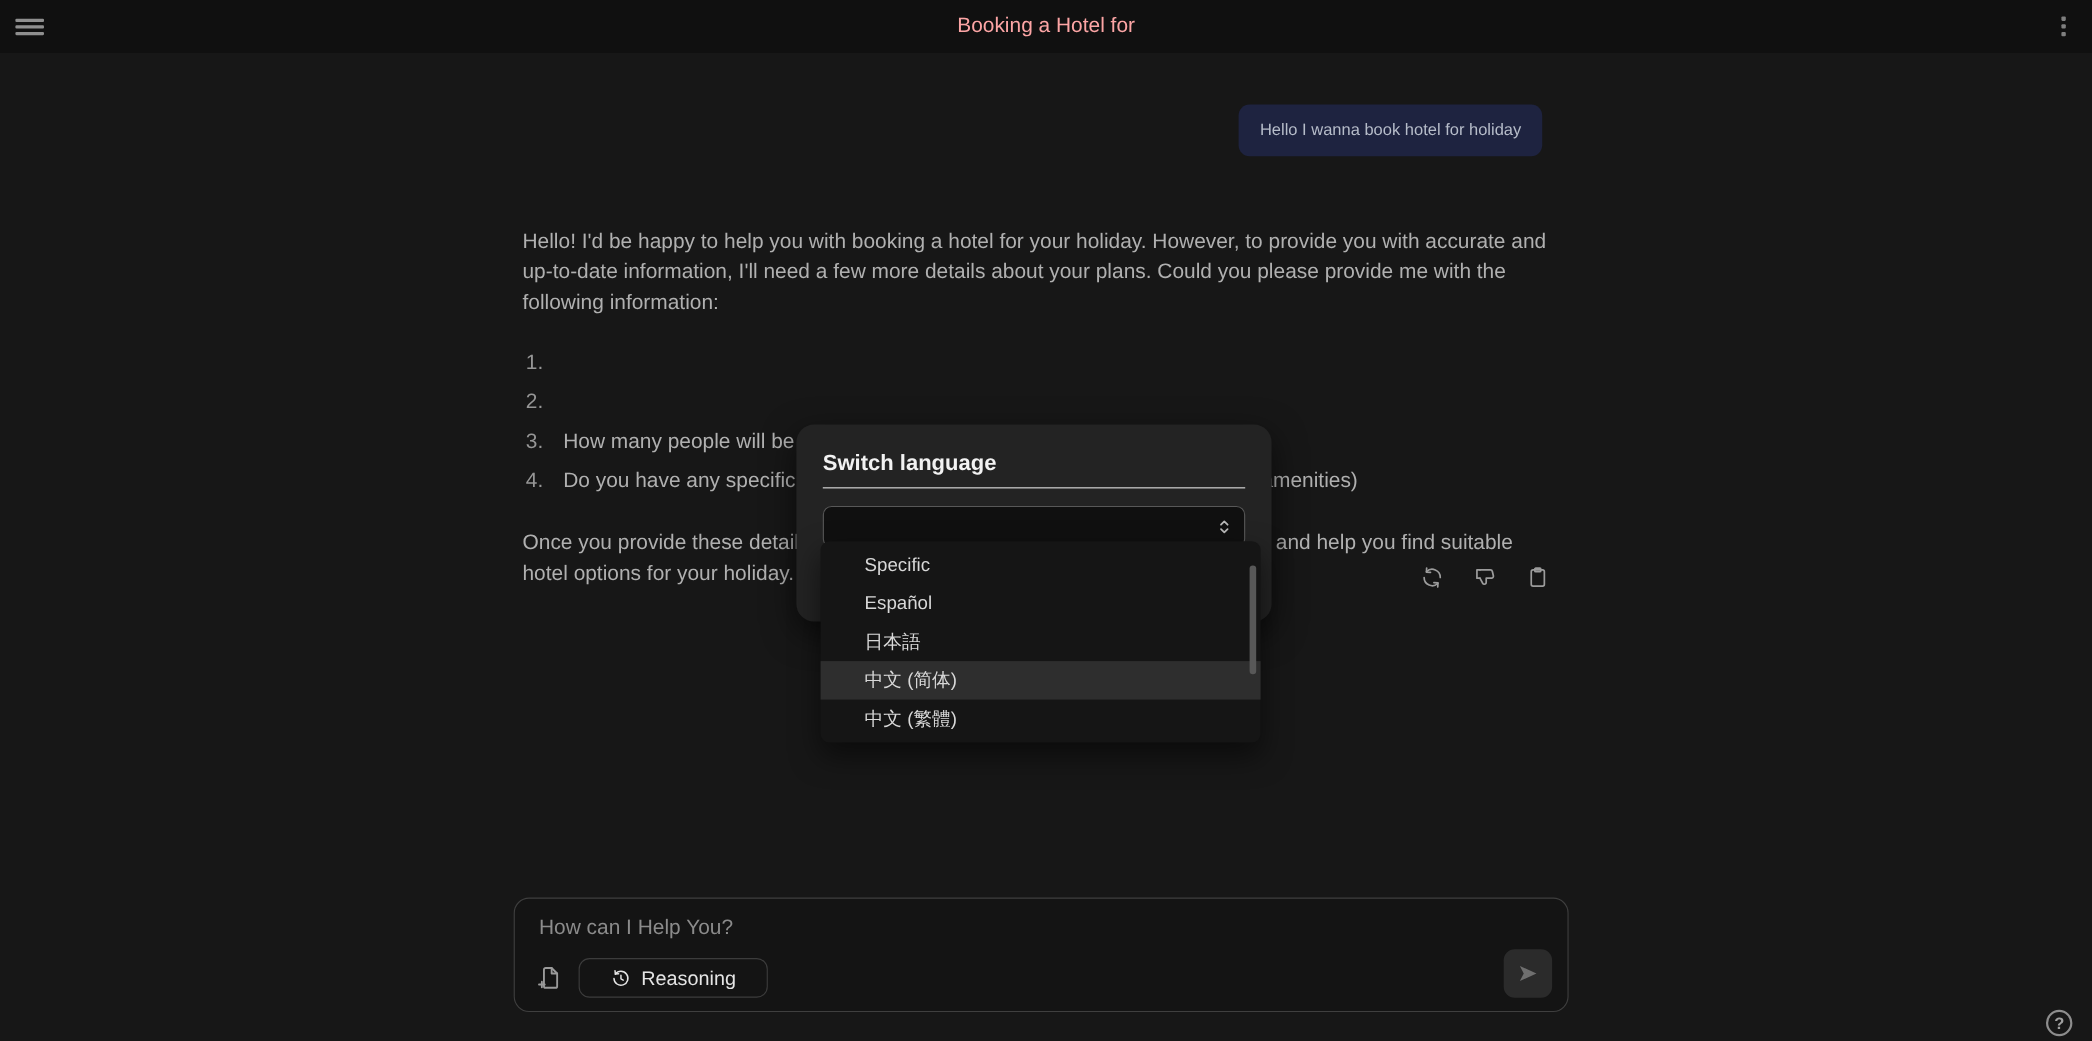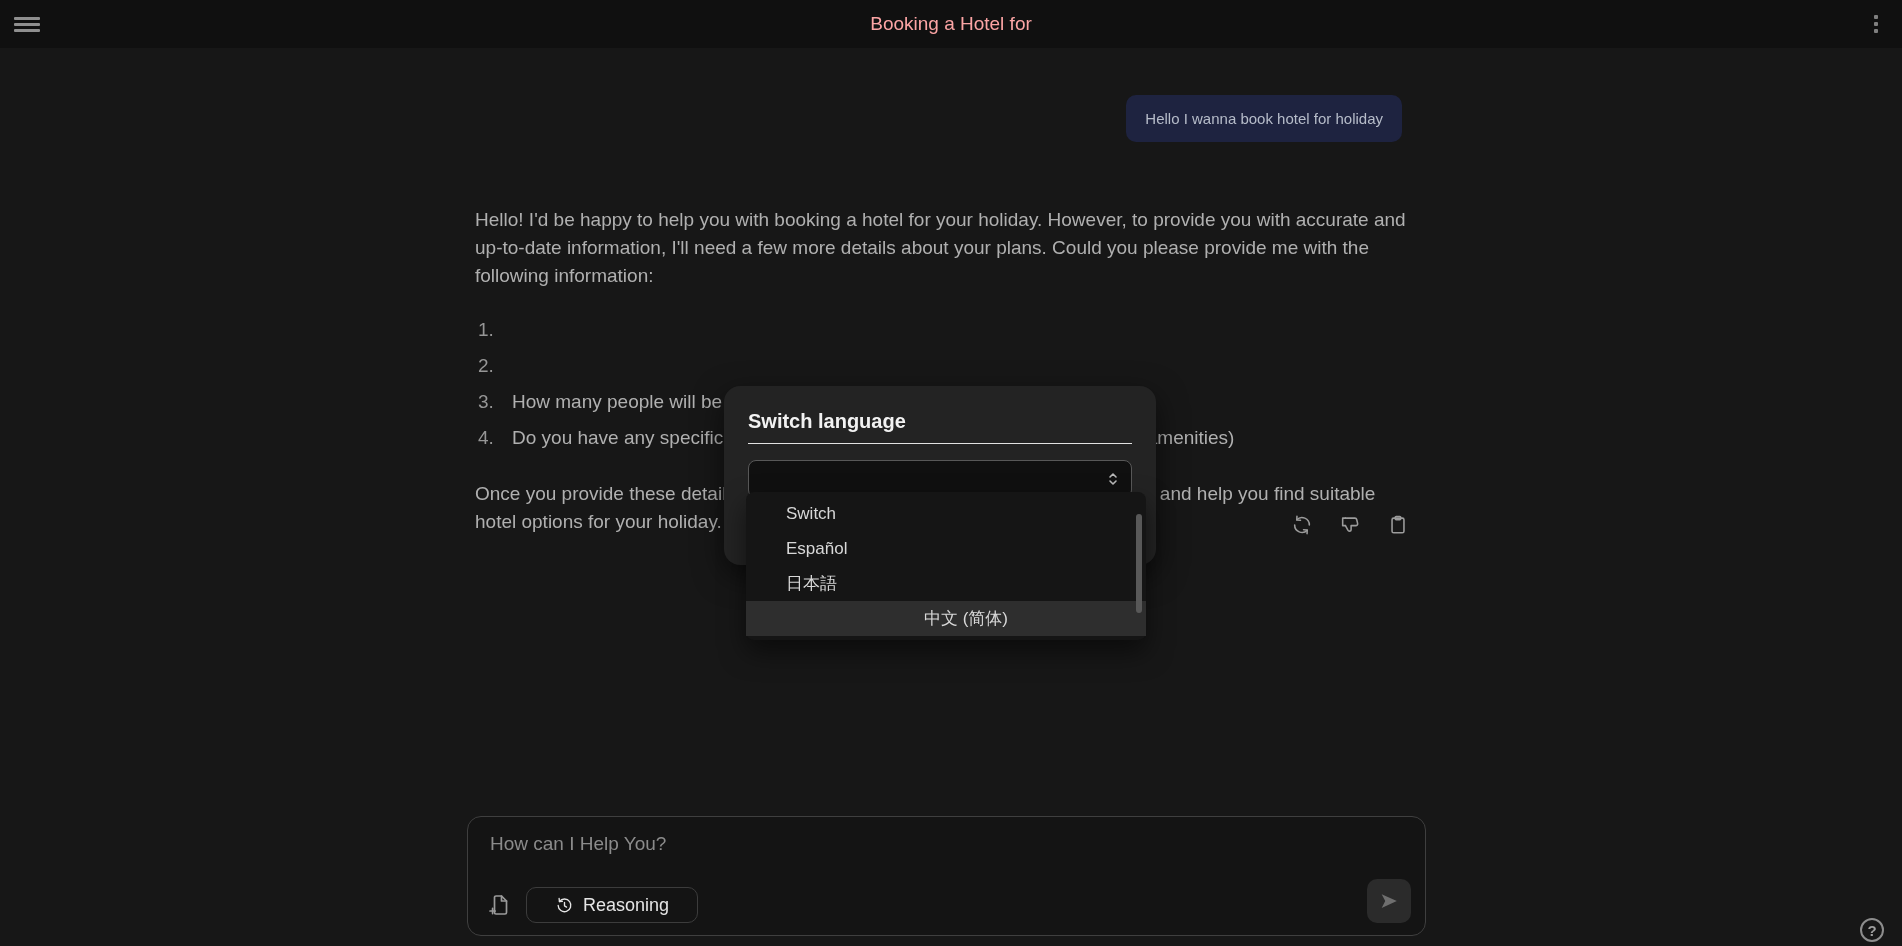--- a/index.html
+++ b/index.html
@@ -33,24 +33,24 @@
   .modal{position:absolute;left:724px;top:386px;width:432px;height:179px;background:#232323;
     border-radius:16px;box-shadow:0 10px 30px rgba(0,0,0,.55);box-sizing:border-box;padding:24px;z-index:5;}
   .modal h2{margin:0 0 10px;color:#f2f2f2;font-size:20px;font-weight:700;}
   .modal .divider{height:1px;background:#e2e2e2;margin-bottom:16px;}
   .combobox{position:relative;height:36px;background:#101010;border:1px solid #585858;border-radius:8px;cursor:pointer;}
   .combobox .chevrons{position:absolute;right:10px;top:50%;transform:translateY(-50%);color:#b8b8b8;}
   
   .dropdown{position:absolute;left:746px;top:492px;width:400px;background:#151515;border-radius:8px;
     padding:4px 0;z-index:6;box-shadow:0 12px 26px rgba(0,0,0,.5);}
   .option{height:35px;line-height:35px;padding-left:40px;color:#d8d8d8;font-size:17px;cursor:pointer;}
-  .option.highlighted{background:#2e2e2e;text-align:center;}
+  .option.highlighted{background:#2e2e2e;}
   .dd-scrollbar{position:absolute;right:4px;top:22px;width:6px;height:99px;background:#585858;border-radius:3px;cursor:pointer;}
   
-  .composer{position:absolute;left:467px;top:816px;width:959px;height:120px;box-sizing:border-box;
+  .composer{position:absolute;left:467px;top:816px;width:959px;height:104px;box-sizing:border-box;
     background:#141414;border:1px solid #3f3f3f;border-radius:14px;}
   .composer textarea{position:absolute;left:20px;top:14px;width:880px;height:42px;background:transparent;
     border:none;outline:none;resize:none;color:#cfcfcf;font-size:19px;font-family:"Liberation Sans", sans-serif;}
   .composer textarea::placeholder{color:#8b8b8b;opacity:1;}
   .composer-tools{position:absolute;left:18px;bottom:12px;display:flex;align-items:center;gap:12px;}
   .attach-btn{width:28px;height:28px;background:none;border:none;padding:0;cursor:pointer;color:#9a9a9a;display:flex;align-items:center;justify-content:center;}
   .reasoning-btn{display:flex;align-items:center;gap:9px;height:36px;padding:0 28px;background:transparent;
     border:1px solid #3c3c3c;border-radius:10px;color:#e5e5e5;font-size:18px;cursor:pointer;font-family:"Liberation Sans", sans-serif;}
   .send-btn{position:absolute;right:14px;bottom:12px;width:44px;height:44px;border:none;border-radius:10px;
     background:#2b2b2b;cursor:pointer;display:flex;align-items:center;justify-content:center;color:#6f6f6f;padding:0;}
@@ -128,24 +128,25 @@
   <div class="combobox">
     <span></span>
     <svg class="chevrons" width="16" height="18" viewBox="0 0 16 18" fill="none" stroke="currentColor" stroke-width="1.6" stroke-linecap="round" stroke-linejoin="round">
       <polyline points="5,7 8,4 11,7"></polyline>
         <polyline points="5,11 8,14 11,11"></polyline>
     </svg>
   </div>
 </div>
 
 <div class="dropdown">
-  <div class="option">Switch</div>
+  <div class="option">Specific</div>
   <div class="option">Español</div>
   <div class="option">日本語</div>
   <div class="option highlighted">中文 (简体)</div>
+  <div class="option">中文 (繁體)</div>
   <div class="dd-scrollbar"></div>
 </div>
 
 <div class="composer">
   <textarea placeholder="How can I Help You?" style=""></textarea>
   <div class="composer-tools">
     <button class="attach-btn">
       <svg width="24" height="24" viewBox="0 0 24 24" fill="none" stroke="currentColor" stroke-width="1.7" stroke-linecap="round" stroke-linejoin="round">
         <path d="M13.5 3H8A1.5 1.5 0 0 0 6.5 4.5v15A1.5 1.5 0 0 0 8 21h9a1.5 1.5 0 0 0 1.5-1.5V8z"></path>
         <path d="M13.5 3v5h5"></path>

